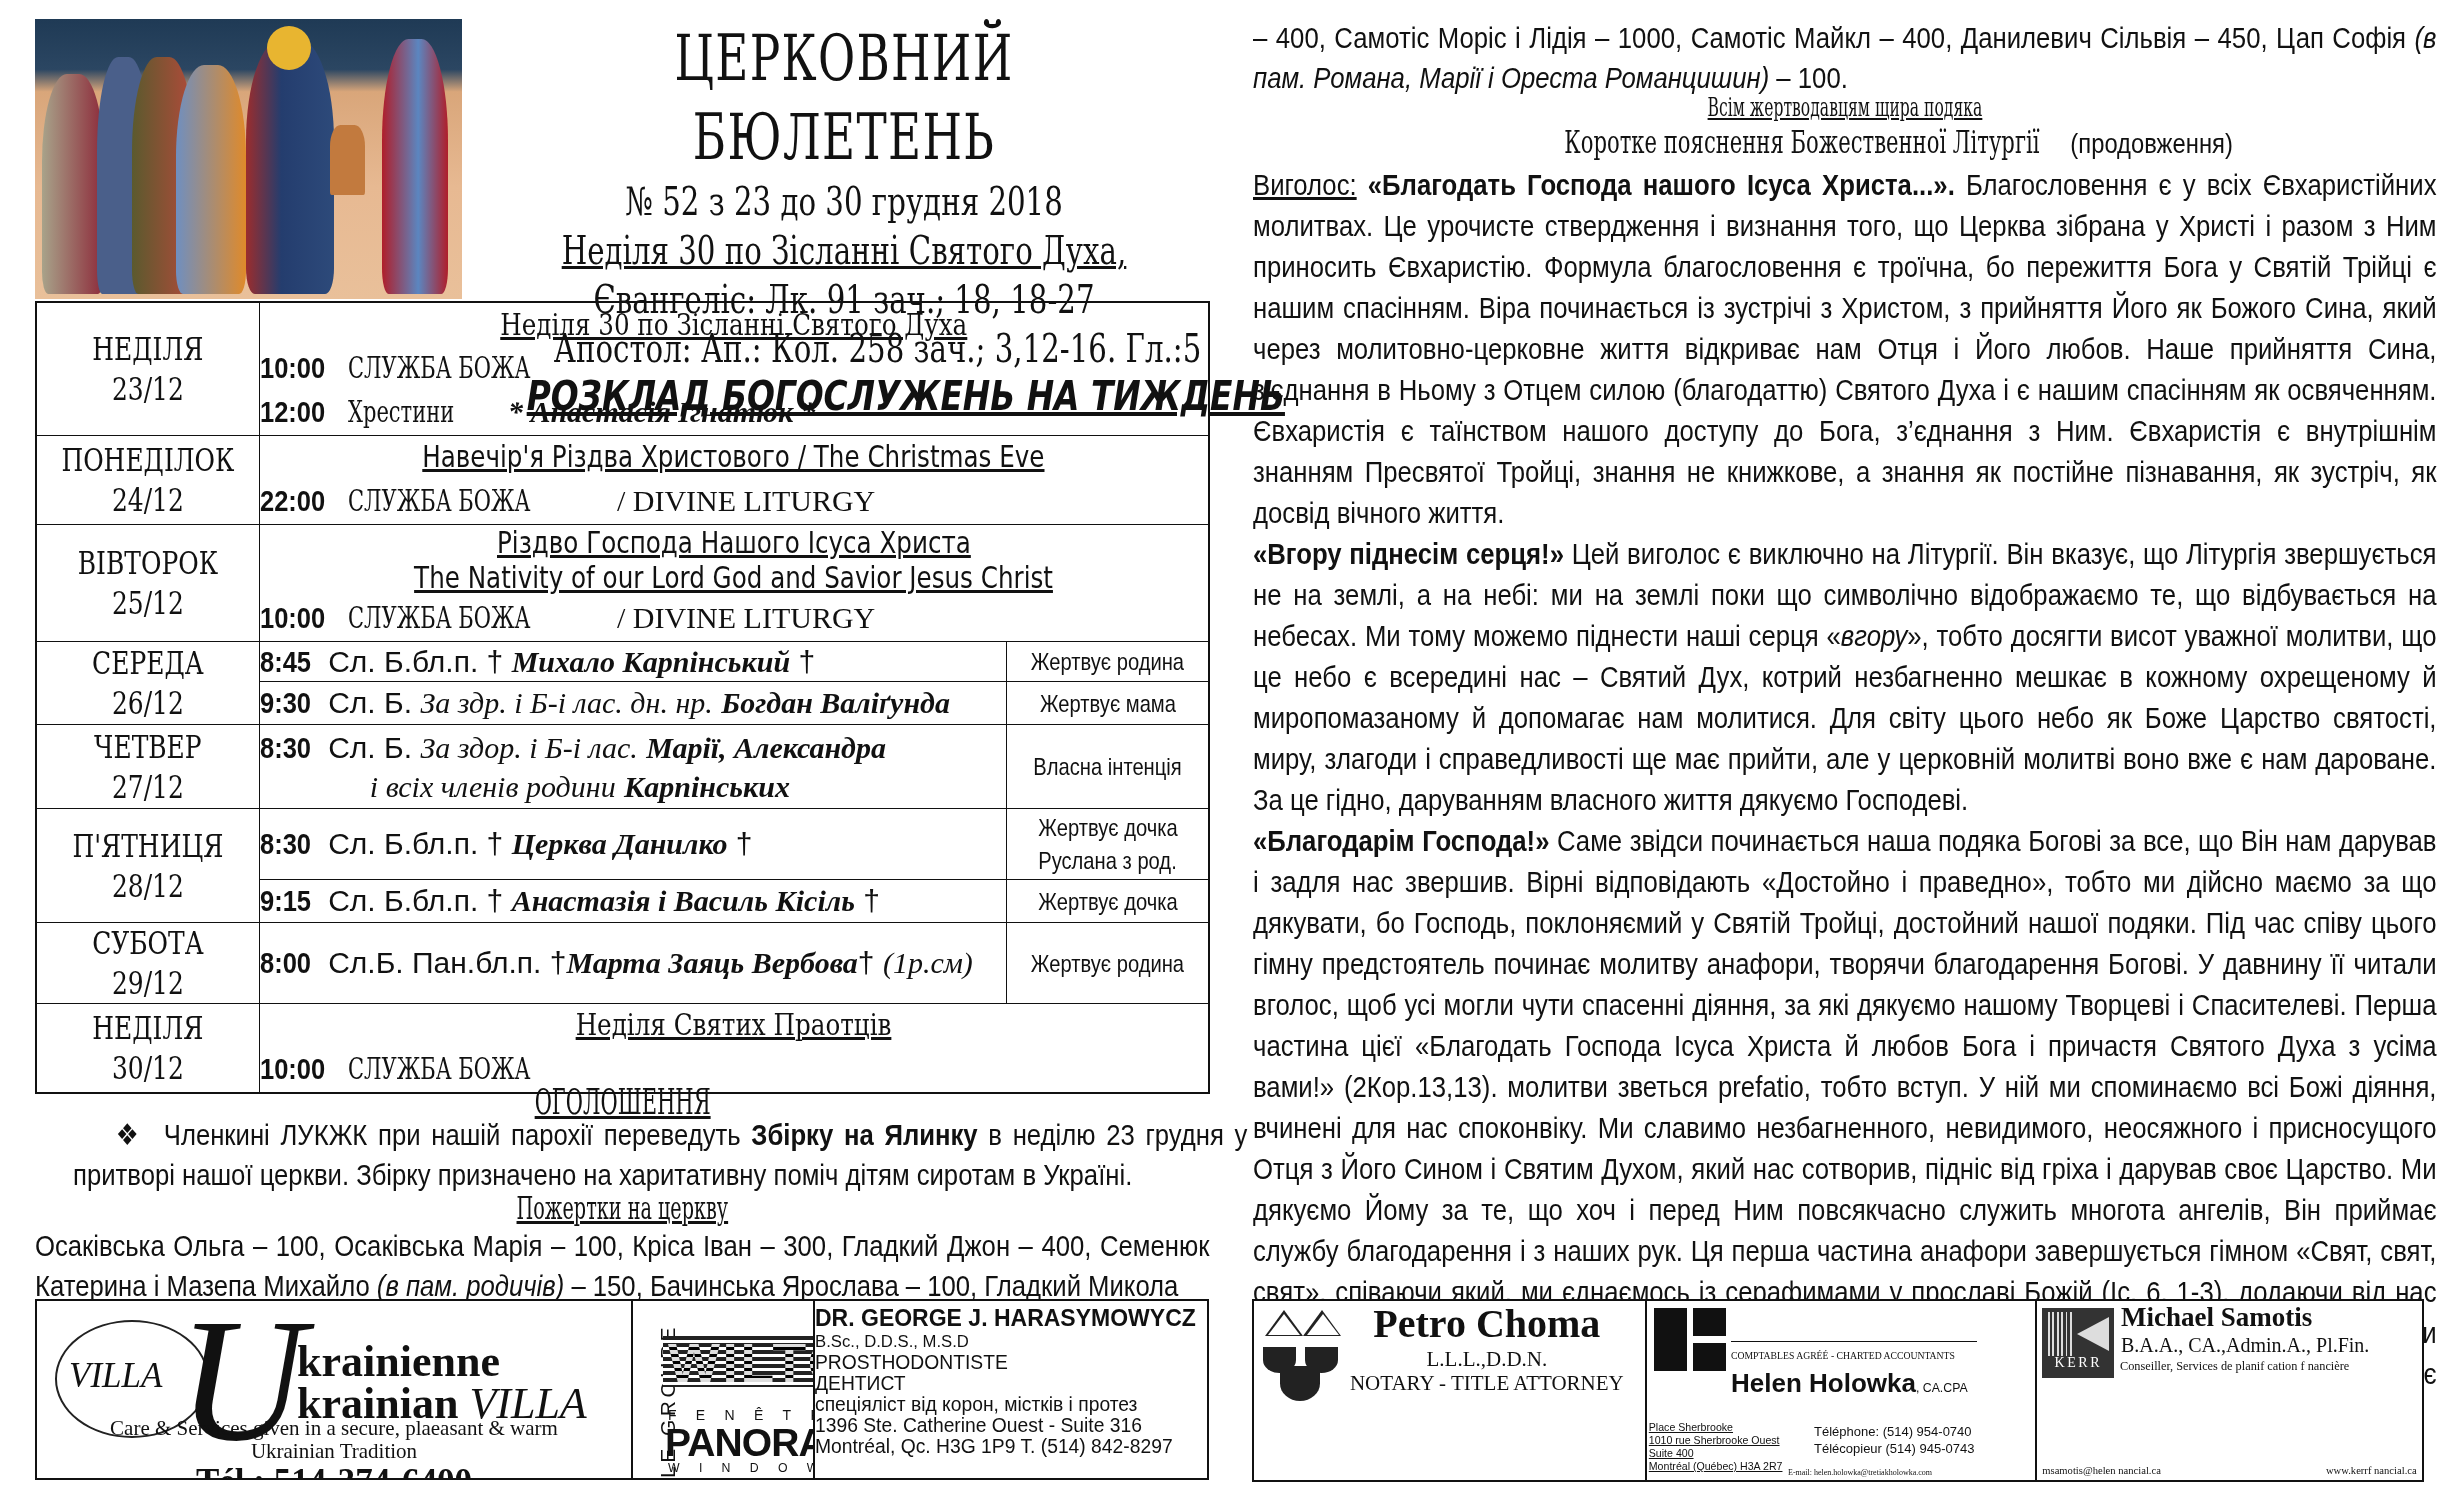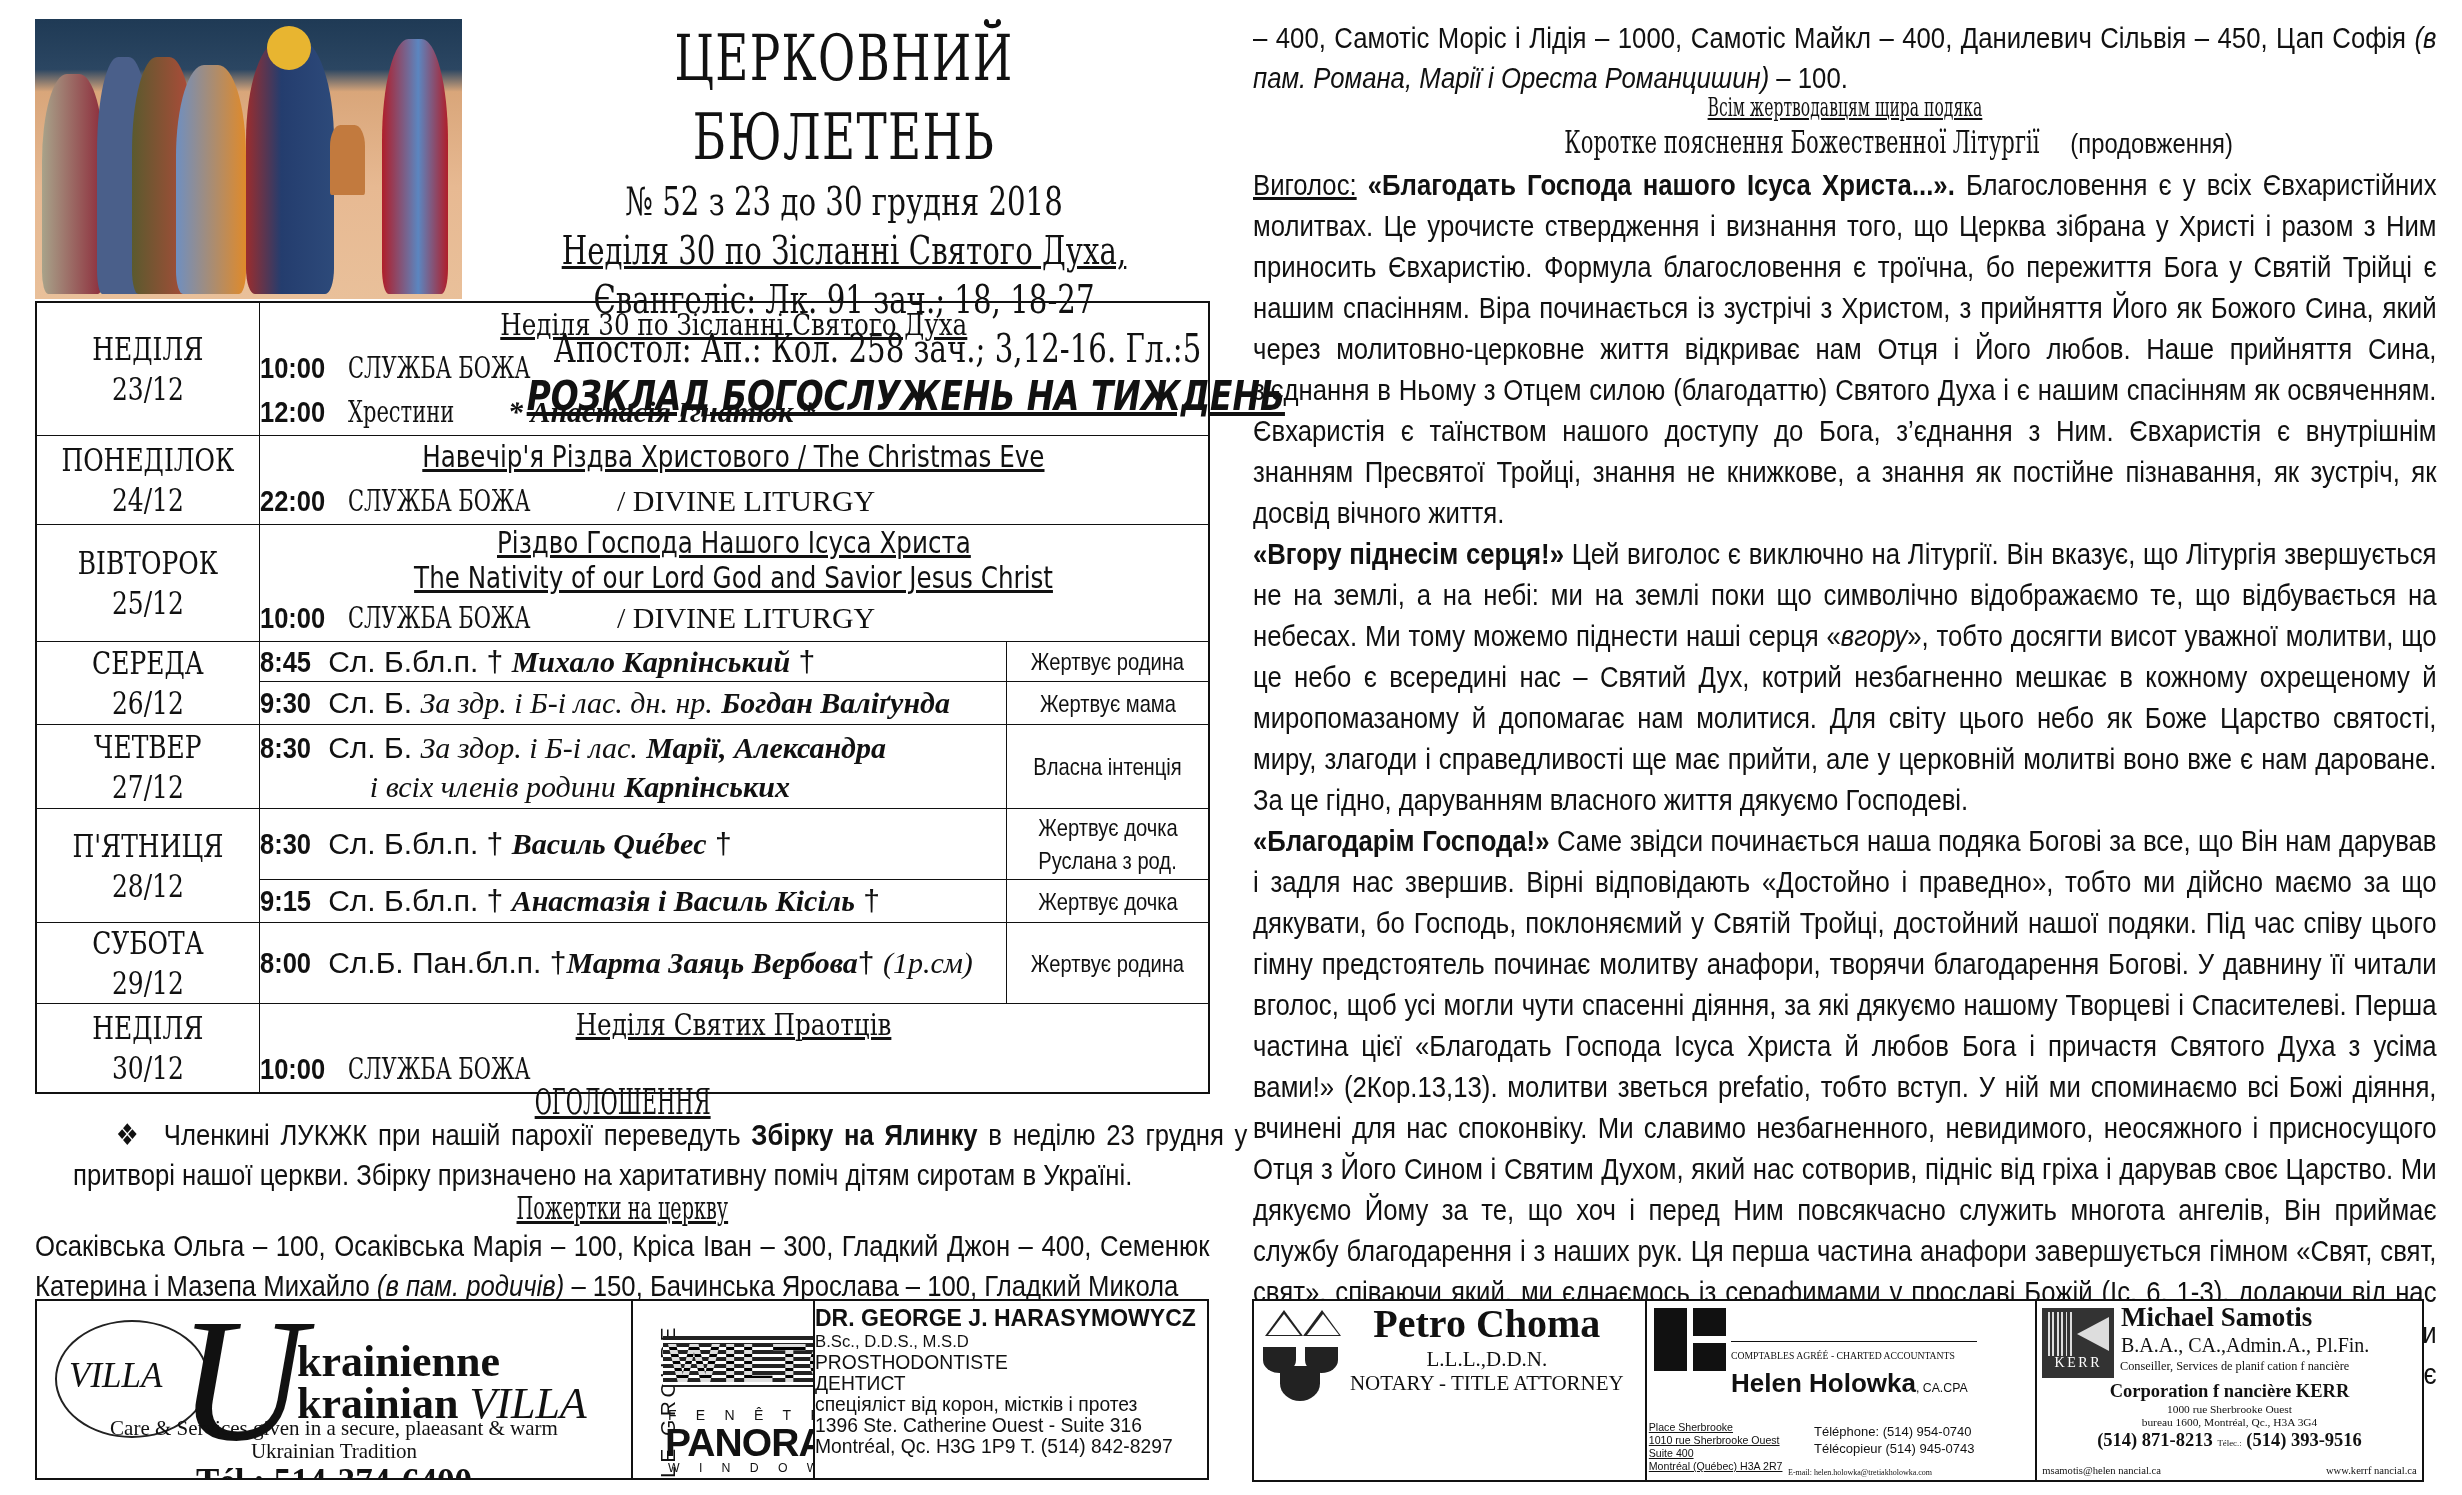--- a/index.html
+++ b/index.html
@@ -173,21 +173,21 @@
   </tr>
 
   <tr class="dash">
     <td class="day" rowspan="2">
       <span>П'ЯТНИЦЯ</span>
       <span>28/12</span>
     </td>
     <td class="svc mid" style="height:70px">
       <b class="t">8:30</b>
       <span class="pl">Сл. Б.бл.п. †</span>
-      <span class="nm">Василь Québec</span>
+      <span class="nm">Церква Данилко</span>
       <span class="pl">†</span>
     </td>
     <td class="don">
       <span>Жертвує дочка</span><br>
       <span>Руслана з род.</span>
     </td>
   </tr>
   <tr>
     <td class="svc mid" style="line-height:42px">
       <b class="t">9:15</b>
@@ -338,22 +338,16 @@
 
 <div class="ad" style="left:2035px;top:1299px;width:389px;height:183px;">
   <div style="position:absolute;left:5.3px;top:7px;width:72px;height:70px;background:#333;">
     <div style="position:absolute;left:5.3px;top:3.5px;width:26px;height:44px;background:repeating-linear-gradient(90deg,#ddd 0 1.8px,#333 1.8px 4.4px);"></div>
     <div style="position:absolute;left:35px;top:8.8px;width:0;height:0;border-top:17.6px solid transparent;border-bottom:17.6px solid transparent;border-right:32px solid #ddd;"></div>
     <div style="position:absolute;left:0;right:0;bottom:7px;text-align:center;color:#fff;font-family:'Liberation Serif',serif;font-size:14px;letter-spacing:2.6px;">KERR</div>
   </div>
   <div class="tn" style="position:absolute;left:84px;top:0;font-size:27px;font-weight:bold;line-height:32px;">Michael Samotis</div>
   <div class="tn" style="position:absolute;left:84px;top:32px;font-size:20px;line-height:24.6px;">B.A.A., CA.,Admin.A., Pl.Fin.</div>
   <div class="tn" style="position:absolute;left:83px;top:58px;font-size:12.3px;">Conseiller, Services de planif cation f nancière</div>
-  <div class="c tn" style="position:absolute;left:0;right:0;top:79px;font-size:11.4px;line-height:13px;">
-    <div style="font-size:18.5px;font-weight:bold;line-height:23px">Corporation f nancière KERR</div>
-    <div>1000 rue Sherbrooke Ouest</div>
-    <div>bureau 1600, Montréal, Qc., H3A 3G4</div>
-    <div style="font-size:18.5px;font-weight:bold;line-height:23px"><span>(514) 871-8213</span> <span style="font-size:8.8px;font-weight:normal">Télec.:</span> <span>(514) 393-9516</span></div>
-  </div>
   <div class="tn" style="position:absolute;left:5.3px;top:164px;font-size:10.6px;">msamotis@helen nancial.ca</div>
   <div class="tn" style="position:absolute;right:5.3px;top:164px;font-size:10.6px;">www.kerrf nancial.ca</div>
 </div>
 
 
 </body></html>

